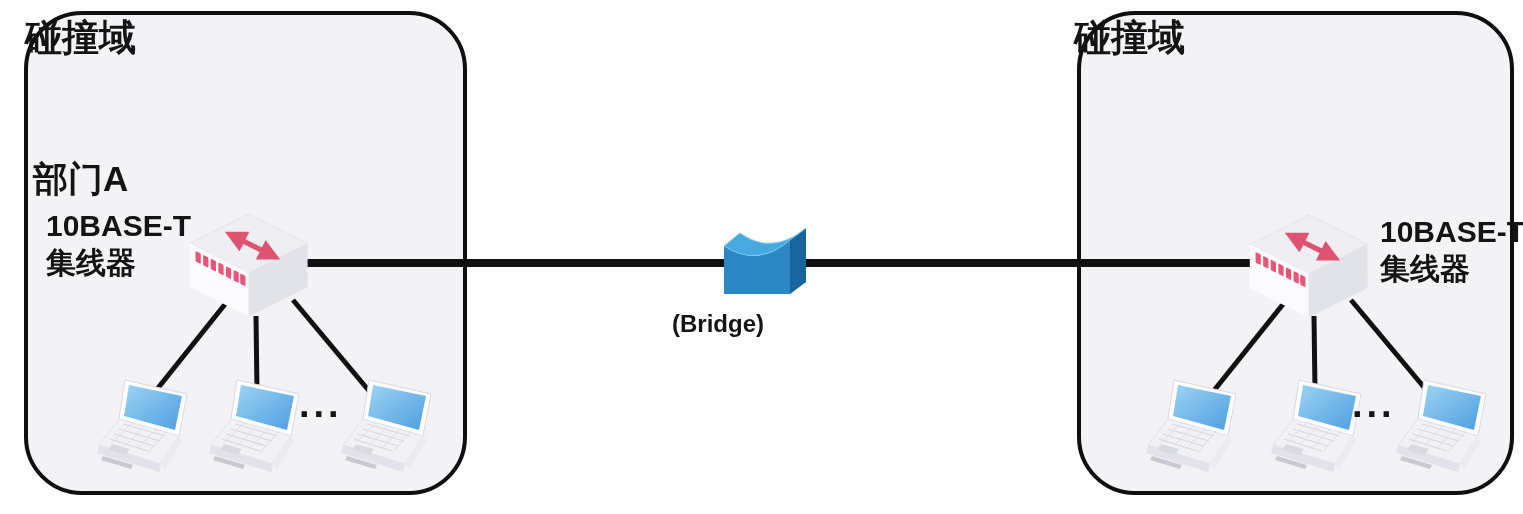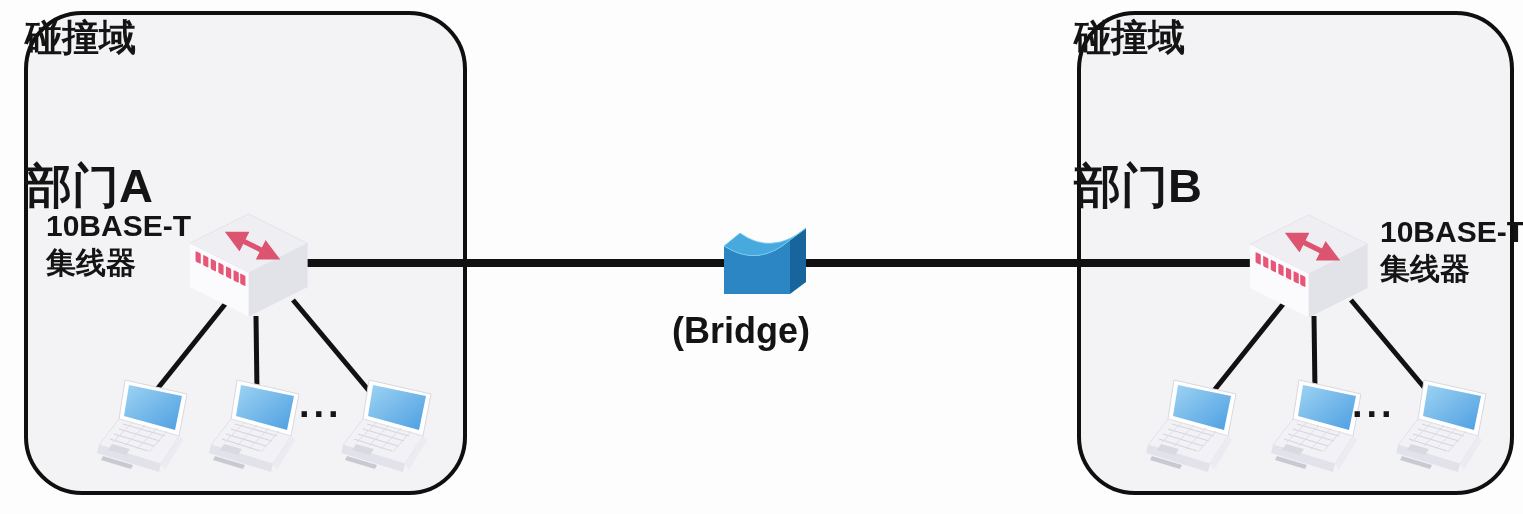--- a/index.html
+++ b/index.html
@@ -30,28 +30,28 @@
   .label{
     position:absolute;
     text-align:left;
     z-index:3;
     line-height:1.2;
     white-space:nowrap;
   }
   .domain-title{font-size:37px;}
   .domain-title.left{left:25px;width:442px;top:16px;}
   .domain-title.right{left:1074px;width:440px;top:16px;}
-  .dept{font-size:47px;}
+  .dept{font-size:35px;padding-left:8px;}
   .dept.left{left:25px;width:442px;top:158px;}
   .dept.right{left:1074px;width:440px;top:158px;}
   .hub-label{font-size:30px;line-height:1.22;margin-left:24px;}
   .hub-label.left{left:22px;width:160px;top:208px;}
   .hub-label.right{left:1356px;width:160px;top:214px;}
   .bridge-label{left:672px;width:220px;top:310px;font-size:34px;line-height:1.18;}
-  .bridge-label .en{font-size:36px;}
+  .bridge-label .en{font-size:24px;}
   .ellipsis{
     font-size:38px;letter-spacing:4px;line-height:1;
     z-index:3;
   }
   .ellipsis.left{left:299px;top:385px;width:60px;}
   .ellipsis.right{left:1352px;top:385px;width:60px;}
 </style>
 </head>
 <body>
 
@@ -143,21 +143,20 @@
       </g>
     <g transform="translate(1394,378)">
         <use href="#laptop"></use>
       </g>
   </svg>
 
   <div class="label domain-title left">碰撞域</div>
   <div class="label domain-title right">碰撞域</div>
 
   <div class="label dept left">部门A</div>
-  <div class="label dept right">部门B</div>
 
   <div class="label hub-label left">
     <div>10BASE-T</div>
     <div>集线器</div>
   </div>
   <div class="label hub-label right">
     <div>10BASE-T</div>
     <div>集线器</div>
   </div>
 

